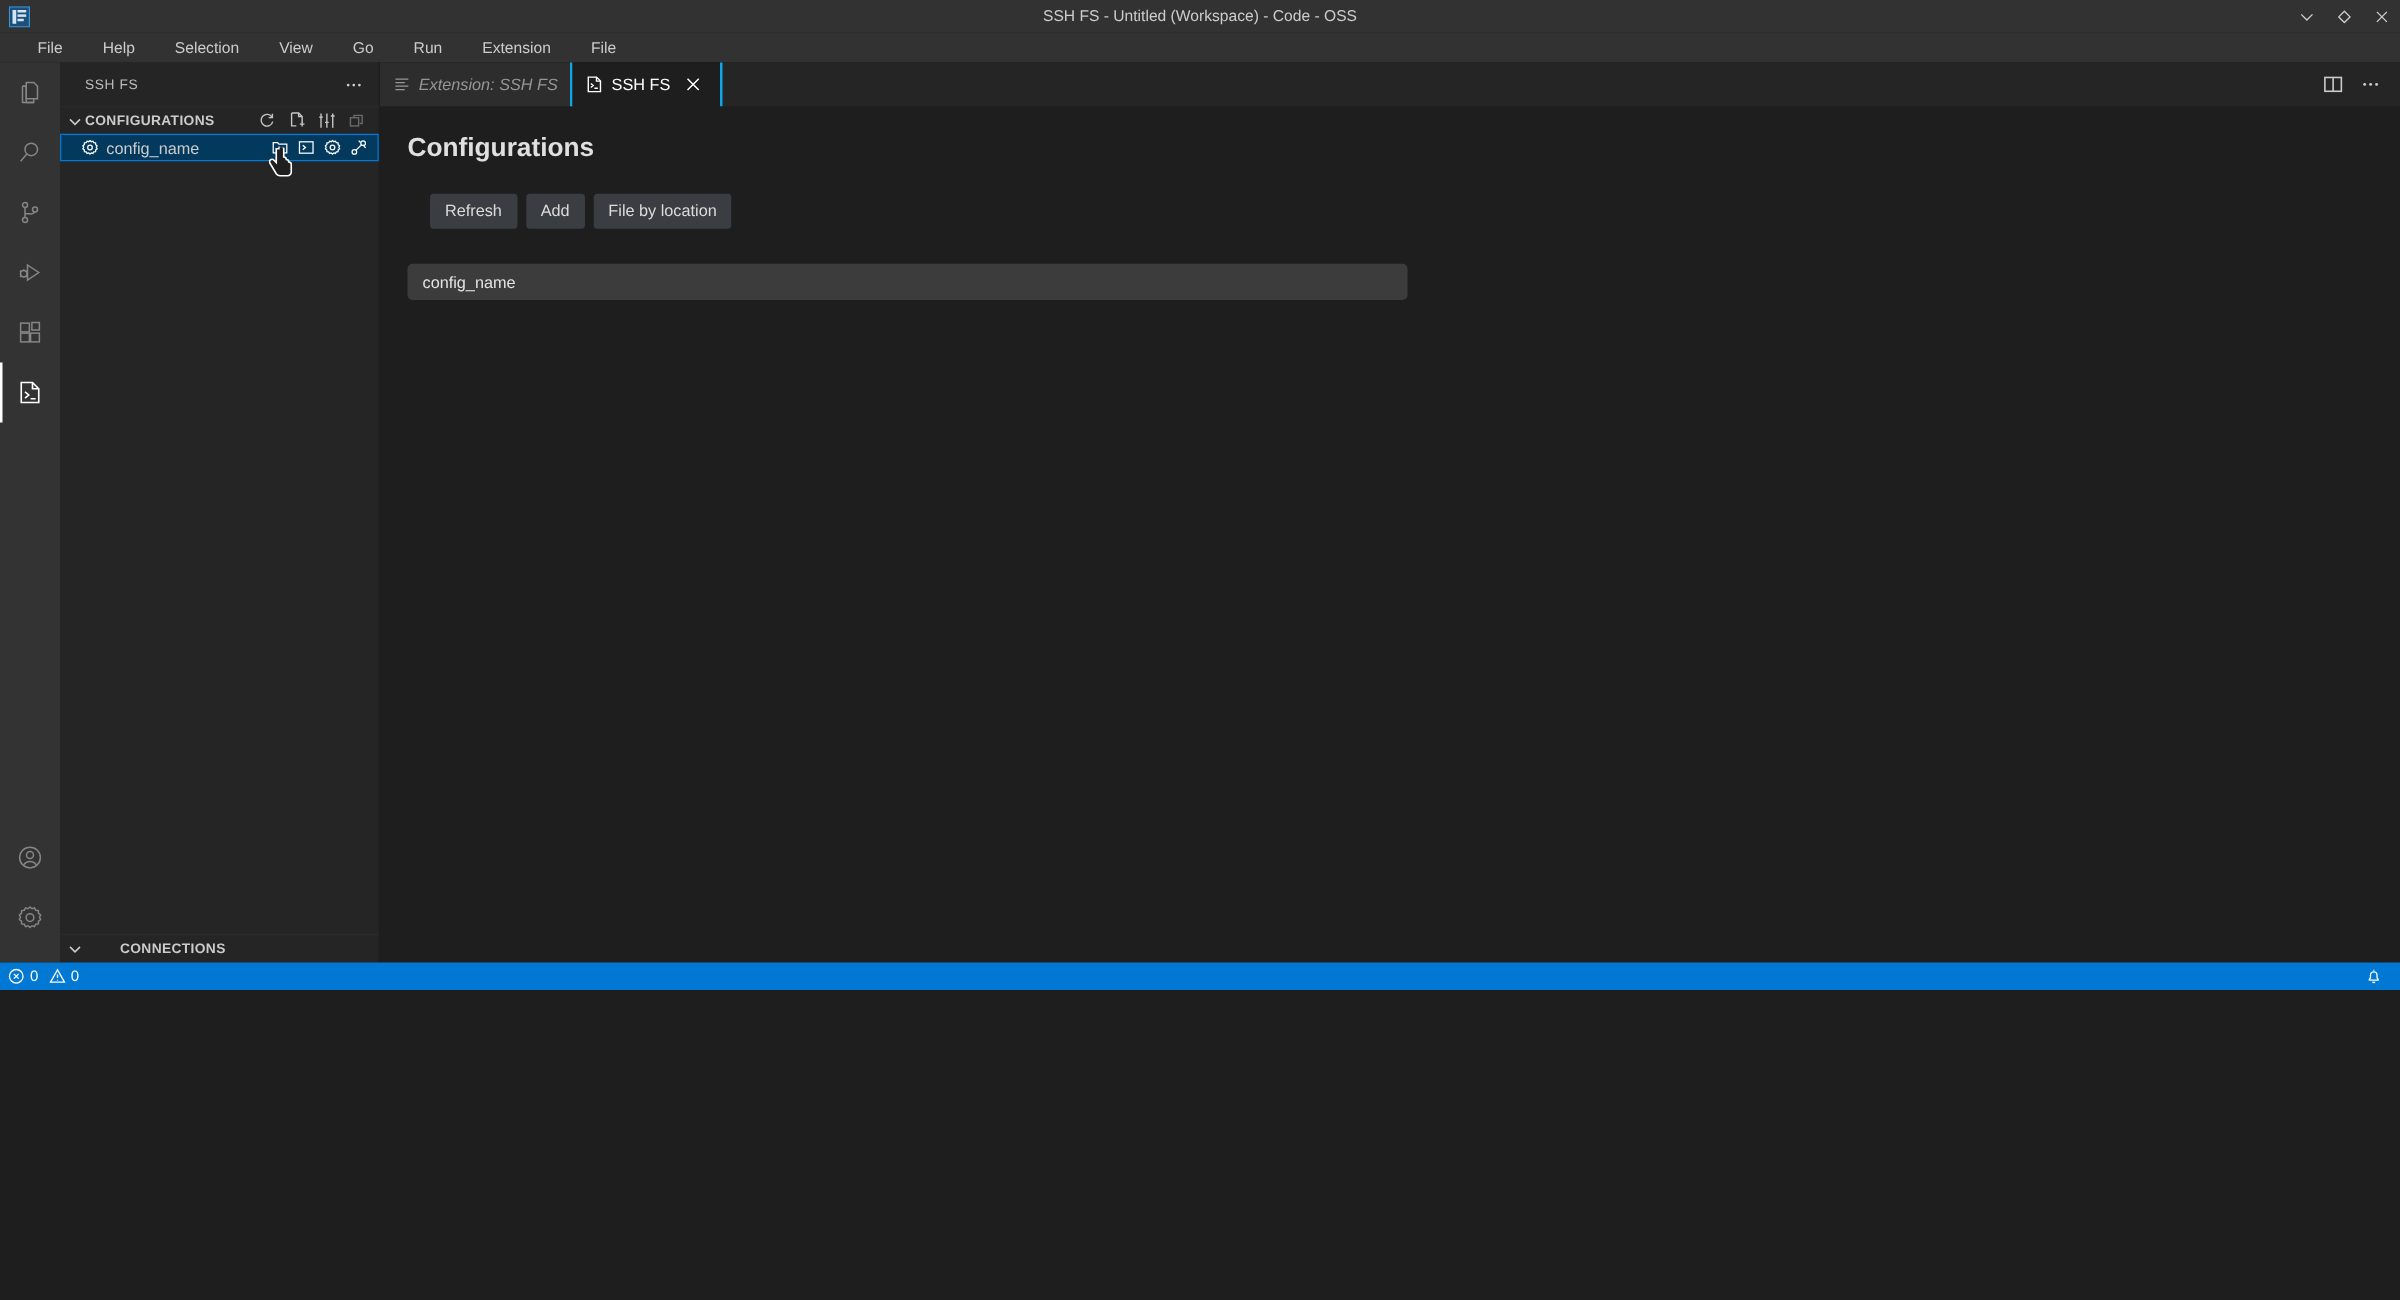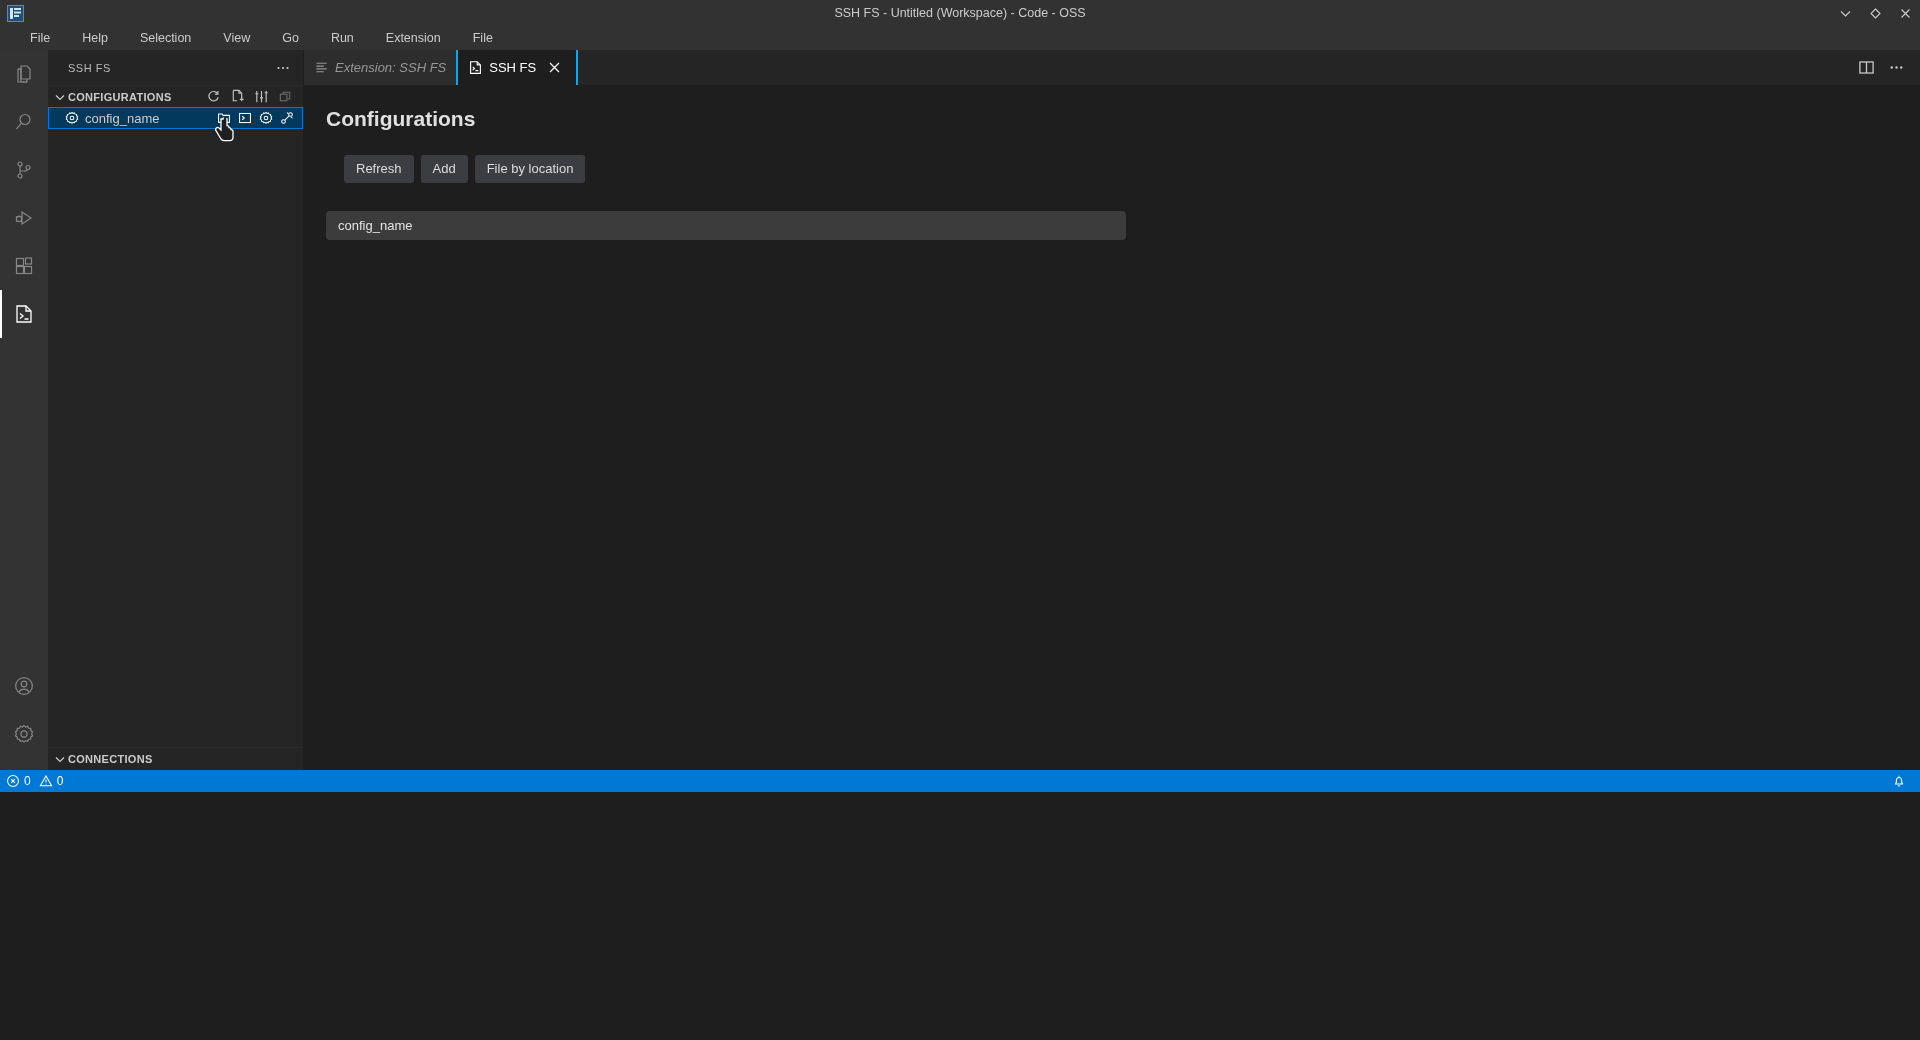--- a/index.html
+++ b/index.html
@@ -341,21 +341,21 @@
                   <circle cx="12" cy="4" r="2.1"></circle>
                 <path d="M5.6 10.4 L10.4 5.6"></path>
                 <path d="M12.6 6.6 L14.3 8.3 M9.6 3.4 L7.9 1.7"></path>
               </svg>
             </span>
           </span>
         </div>
       </div>
 
       <div class="section connections-section">
-        <div class="section-header" style="border-top:none;">
+        <div class="section-header" style="border-top:none;gap:28px;">
           <span class="chevron">
             <svg width="16" height="16" viewBox="0 0 16 16" fill="none" stroke="currentColor" stroke-width="1.2">
               <path d="M4 6.5 L8 10.5 L12 6.5"></path>
             </svg>
           </span>
           <span>CONNECTIONS</span>
         </div>
       </div>
     </div>
 

